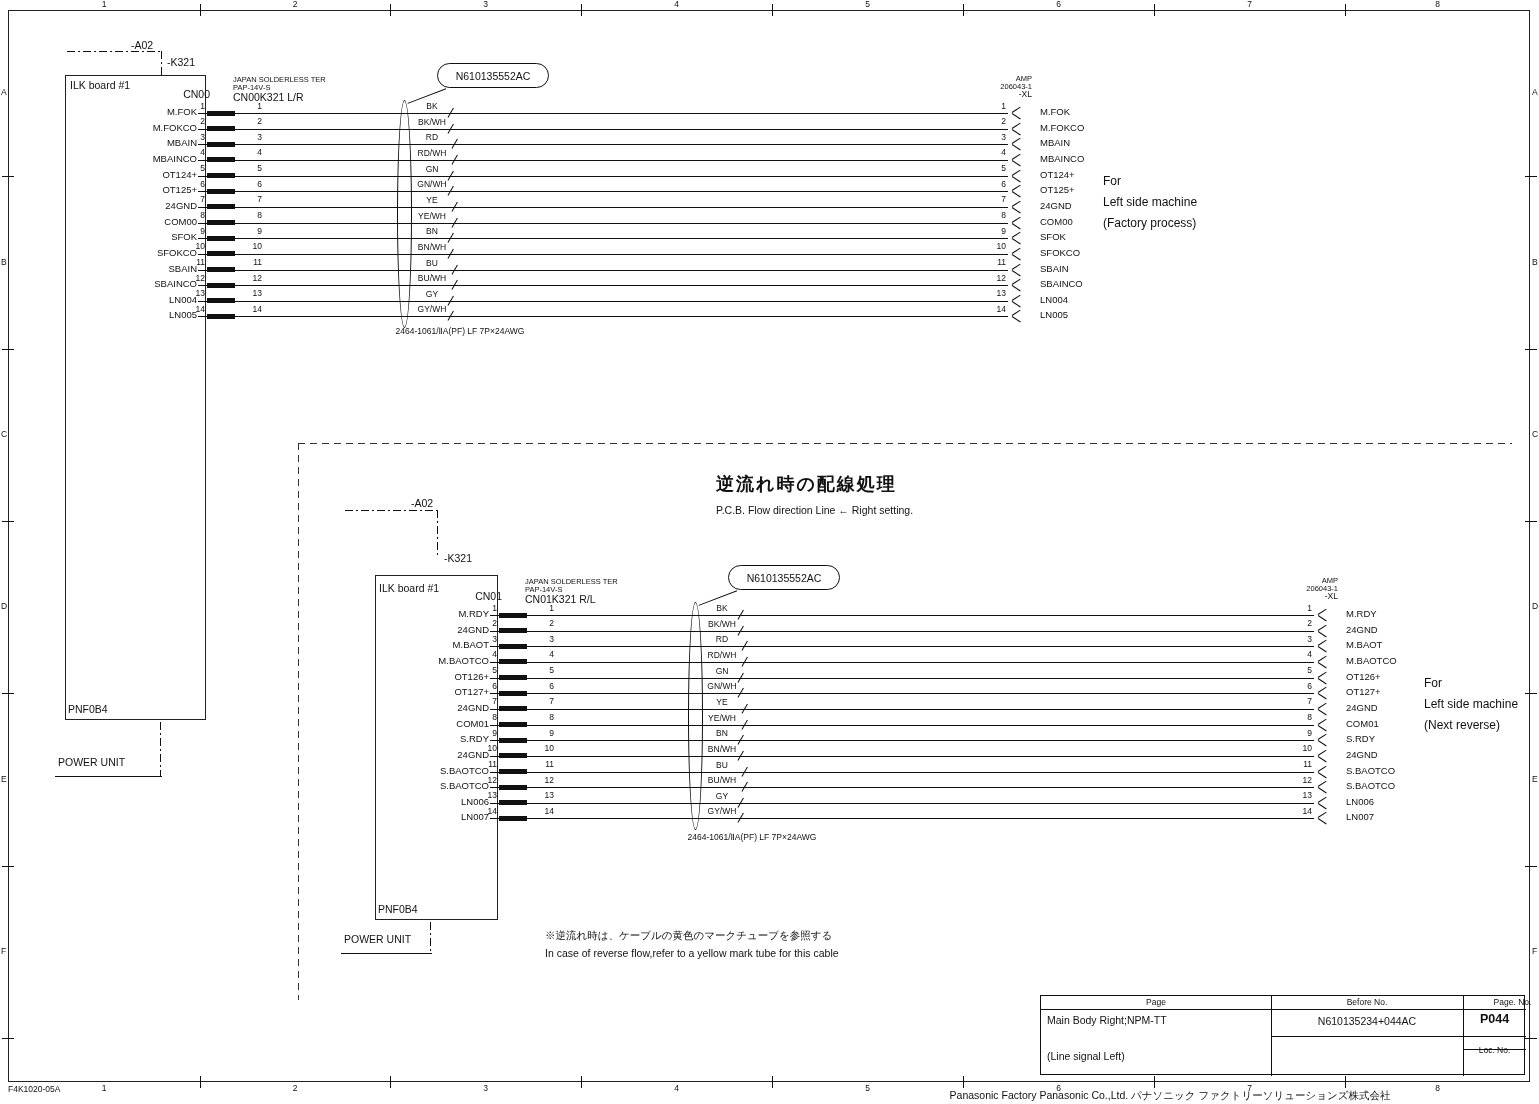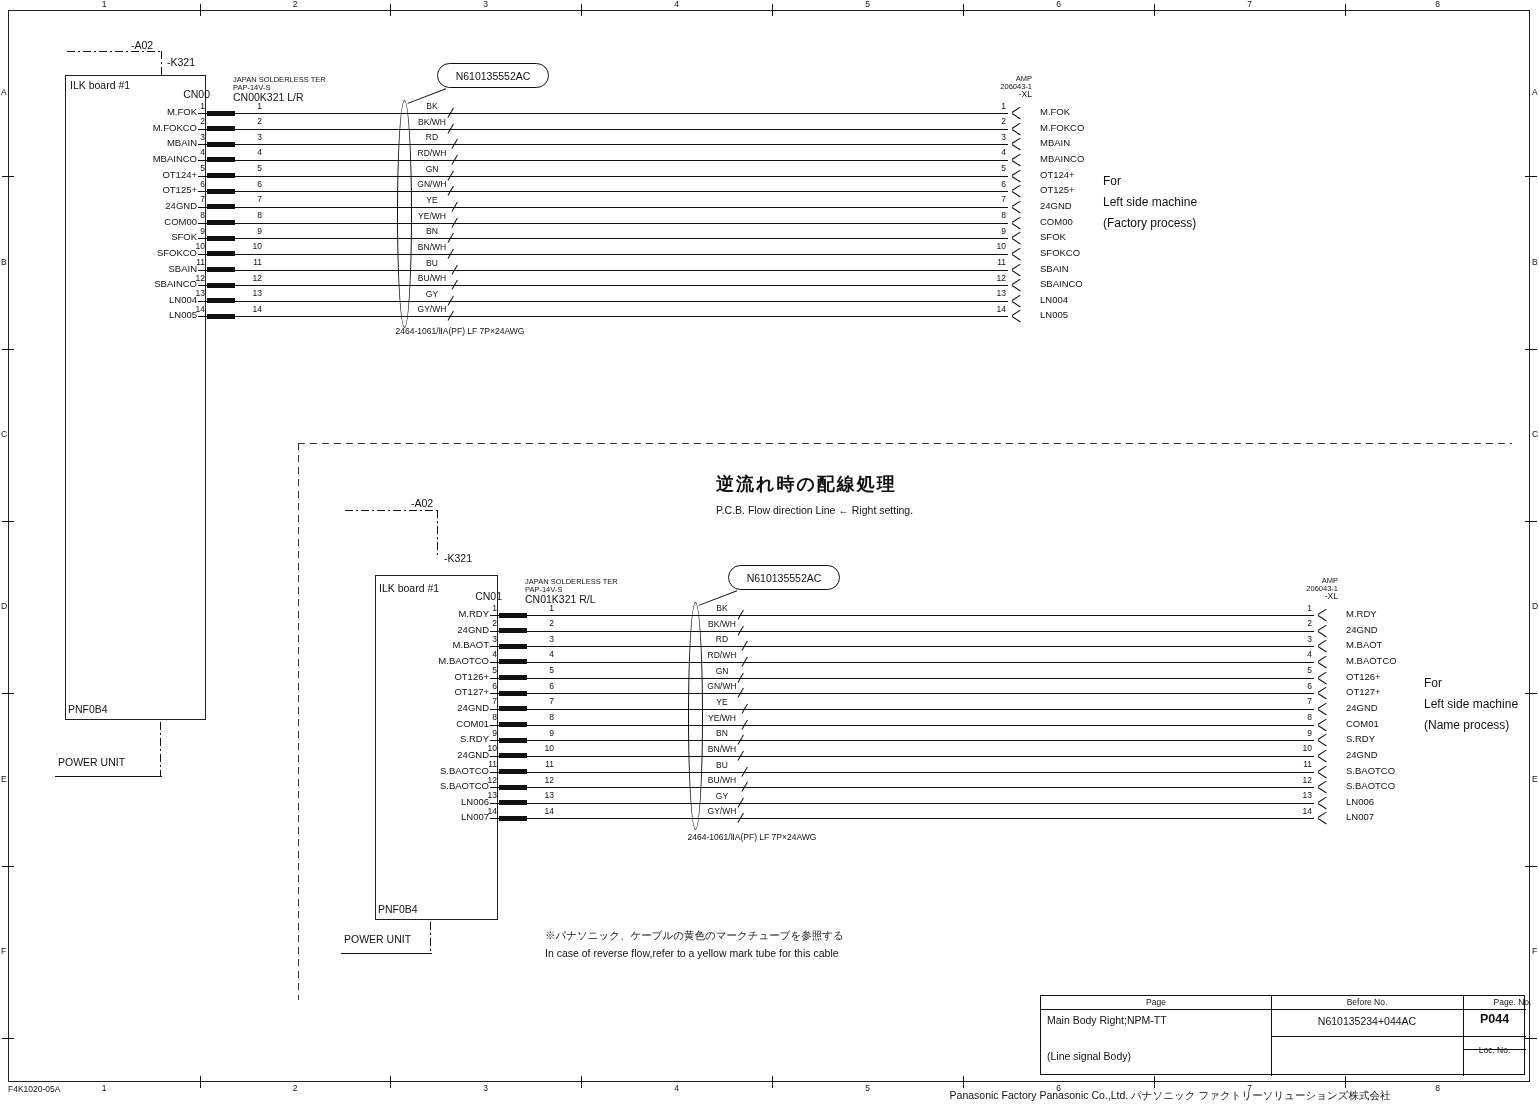--- a/index.html
+++ b/index.html
@@ -468,39 +468,39 @@
       <div class="t f8 ra" style="position: absolute; left: 534px; top: 806.95px; width: 20px;">14</div>
       <div class="t f8 ca" style="position: absolute; left: 697px; top: 807.45px; width: 50px;">GY/WH</div>
       <div class="rline" style="position: absolute; left: 738px; top: 822.45px; width: 11px; transform: rotate(-60deg);"></div>
       <div class="t f8 ra" style="position: absolute; left: 1292px; top: 806.95px; width: 20px;">14</div>
       <div class="rline" style="position: absolute; left: 1318px; top: 817.45px; width: 10px; transform: rotate(-33deg);"></div>
       <div class="rline" style="position: absolute; left: 1318px; top: 818.45px; width: 10px; transform: rotate(33deg);"></div>
       <div class="t f9" style="position: absolute; left: 1346px; top: 812.45px;">LN007</div>
       <div class="t f8 ca" style="position: absolute; left: 632px; top: 833px; width: 240px;">2464-1061/ⅡA(PF) LF 7P×24AWG</div>
       <div class="t f12" style="position: absolute; left: 1424px; top: 677px;">For</div>
       <div class="t f12" style="position: absolute; left: 1424px; top: 698px;">Left side machine</div>
-      <div class="t f12" style="position: absolute; left: 1424px; top: 719px;">(Name process)</div>
+      <div class="t f12" style="position: absolute; left: 1424px; top: 719px;">(Next reverse)</div>
     </div>
 
   <div class="hdash" style="left:298px;top:443px;width:1214px"></div>
   <div class="vdash" style="left:298px;top:443px;height:557px"></div>
   <div class="t title-jp" style="left:716px;top:474px">逆流れ時の配線処理</div>
   <div class="t f10" style="left:716px;top:504px">P.C.B. Flow direction Line  ←  Right  setting.</div>
-  <div class="t f10" style="left:545px;top:929px">※パナソニック、ケーブルの黄色のマークチューブを参照する</div>
+  <div class="t f10" style="left:545px;top:929px">※逆流れ時は、ケーブルの黄色のマークチューブを参照する</div>
   <div class="t f10" style="left:545px;top:947px">In case of reverse flow,refer to a yellow mark tube for this cable</div>
 
   <div style="position:absolute;left:1040px;top:995px;width:485px;height:80px;border:1px solid #111;background:#fff">
     <div class="vline" style="left:230px;top:0;height:80px"></div>
     <div class="vline" style="left:422px;top:0;height:80px"></div>
     <div class="hline" style="left:0;top:13px;width:485px"></div>
     <div class="t f8 ca" style="left:0;top:2px;width:230px">Page</div>
     <div class="t f8 ca" style="left:230px;top:2px;width:192px">Before No.</div>
     <div class="t f8 ca" style="left:440px;top:2px;width:63px">Page. No.</div>
     <div class="t f10" style="left:6px;top:18px">Main Body Right;NPM-TT</div>
-    <div class="t f10" style="left:6px;top:54px">(Line signal Body)</div>
+    <div class="t f10" style="left:6px;top:54px">(Line signal Left)</div>
     <div class="t f10 ca" style="left:230px;top:19px;width:192px">N610135234+044AC</div>
     <div class="t ca" style="left:422px;top:16px;width:63px;font-size:12.5px;font-weight:700">P044</div>
     <div class="hline" style="left:230px;top:40px;width:255px"></div>
     <div class="t f8 ca" style="left:422px;top:50px;width:63px">Loc. No.</div>
     <div class="hline" style="left:422px;top:53px;width:63px"></div>
   </div>
 
   <div class="t f8" style="left:8px;top:1085px">F4K1020-05A</div>
   <div class="t f10 ca" style="left:880px;top:1089px;width:580px">Panasonic Factory Panasonic Co.,Ltd. パナソニック ファクトリーソリューションズ株式会社</div>
 

